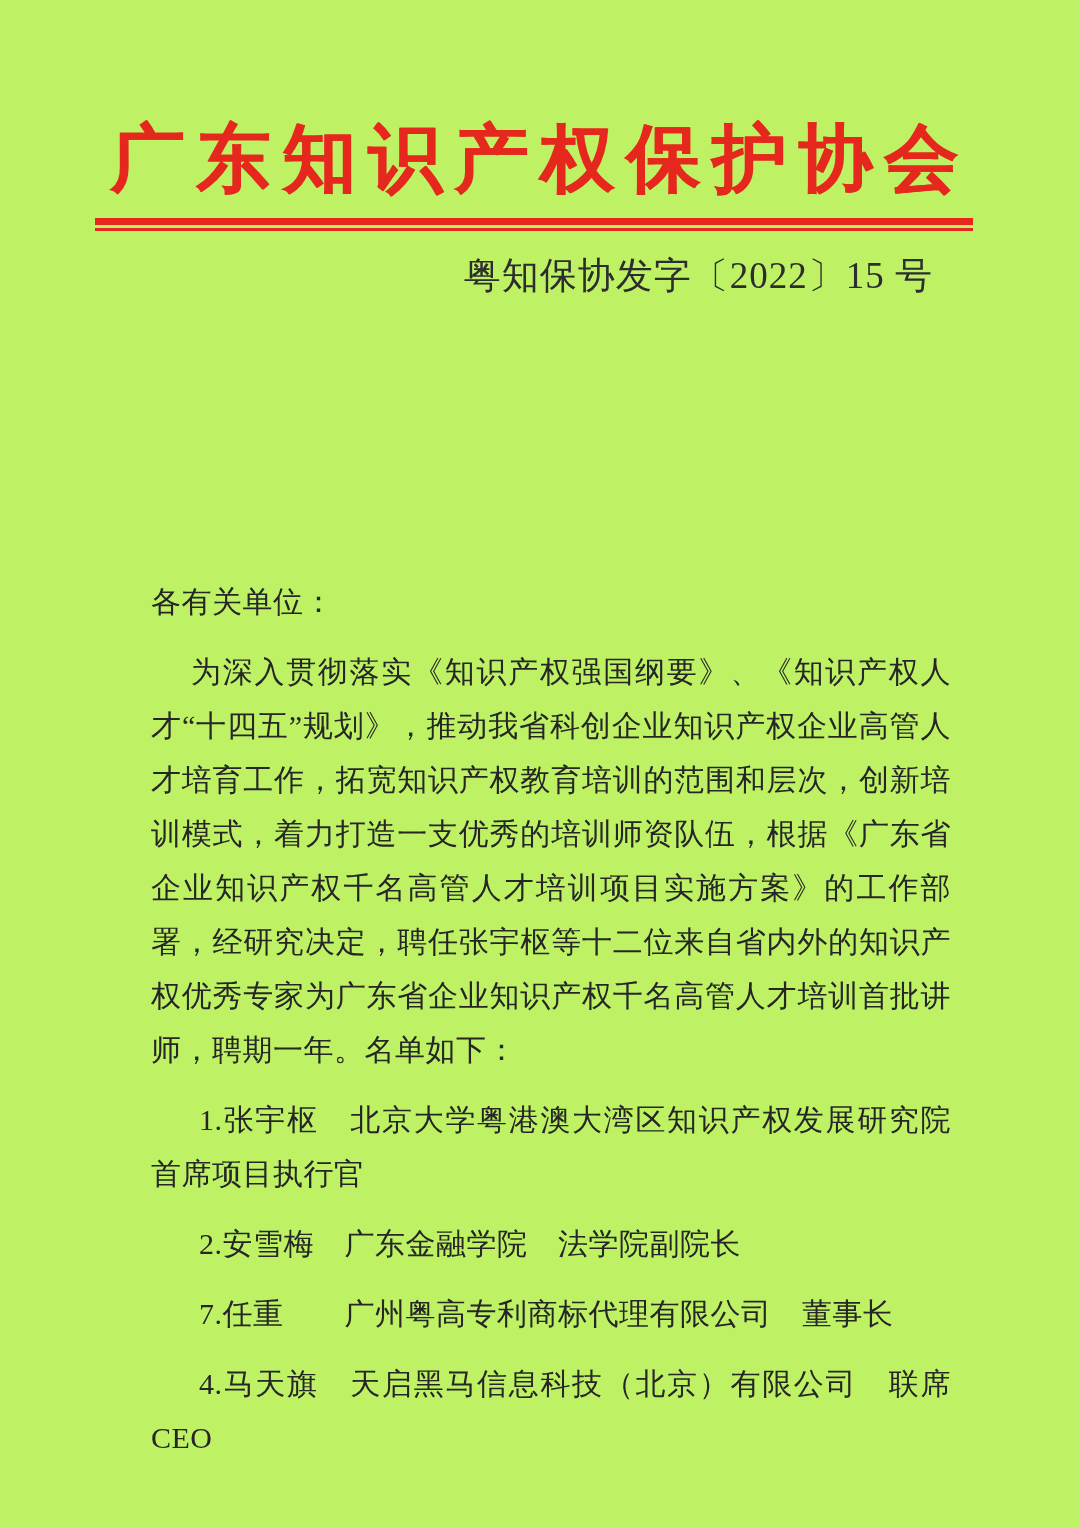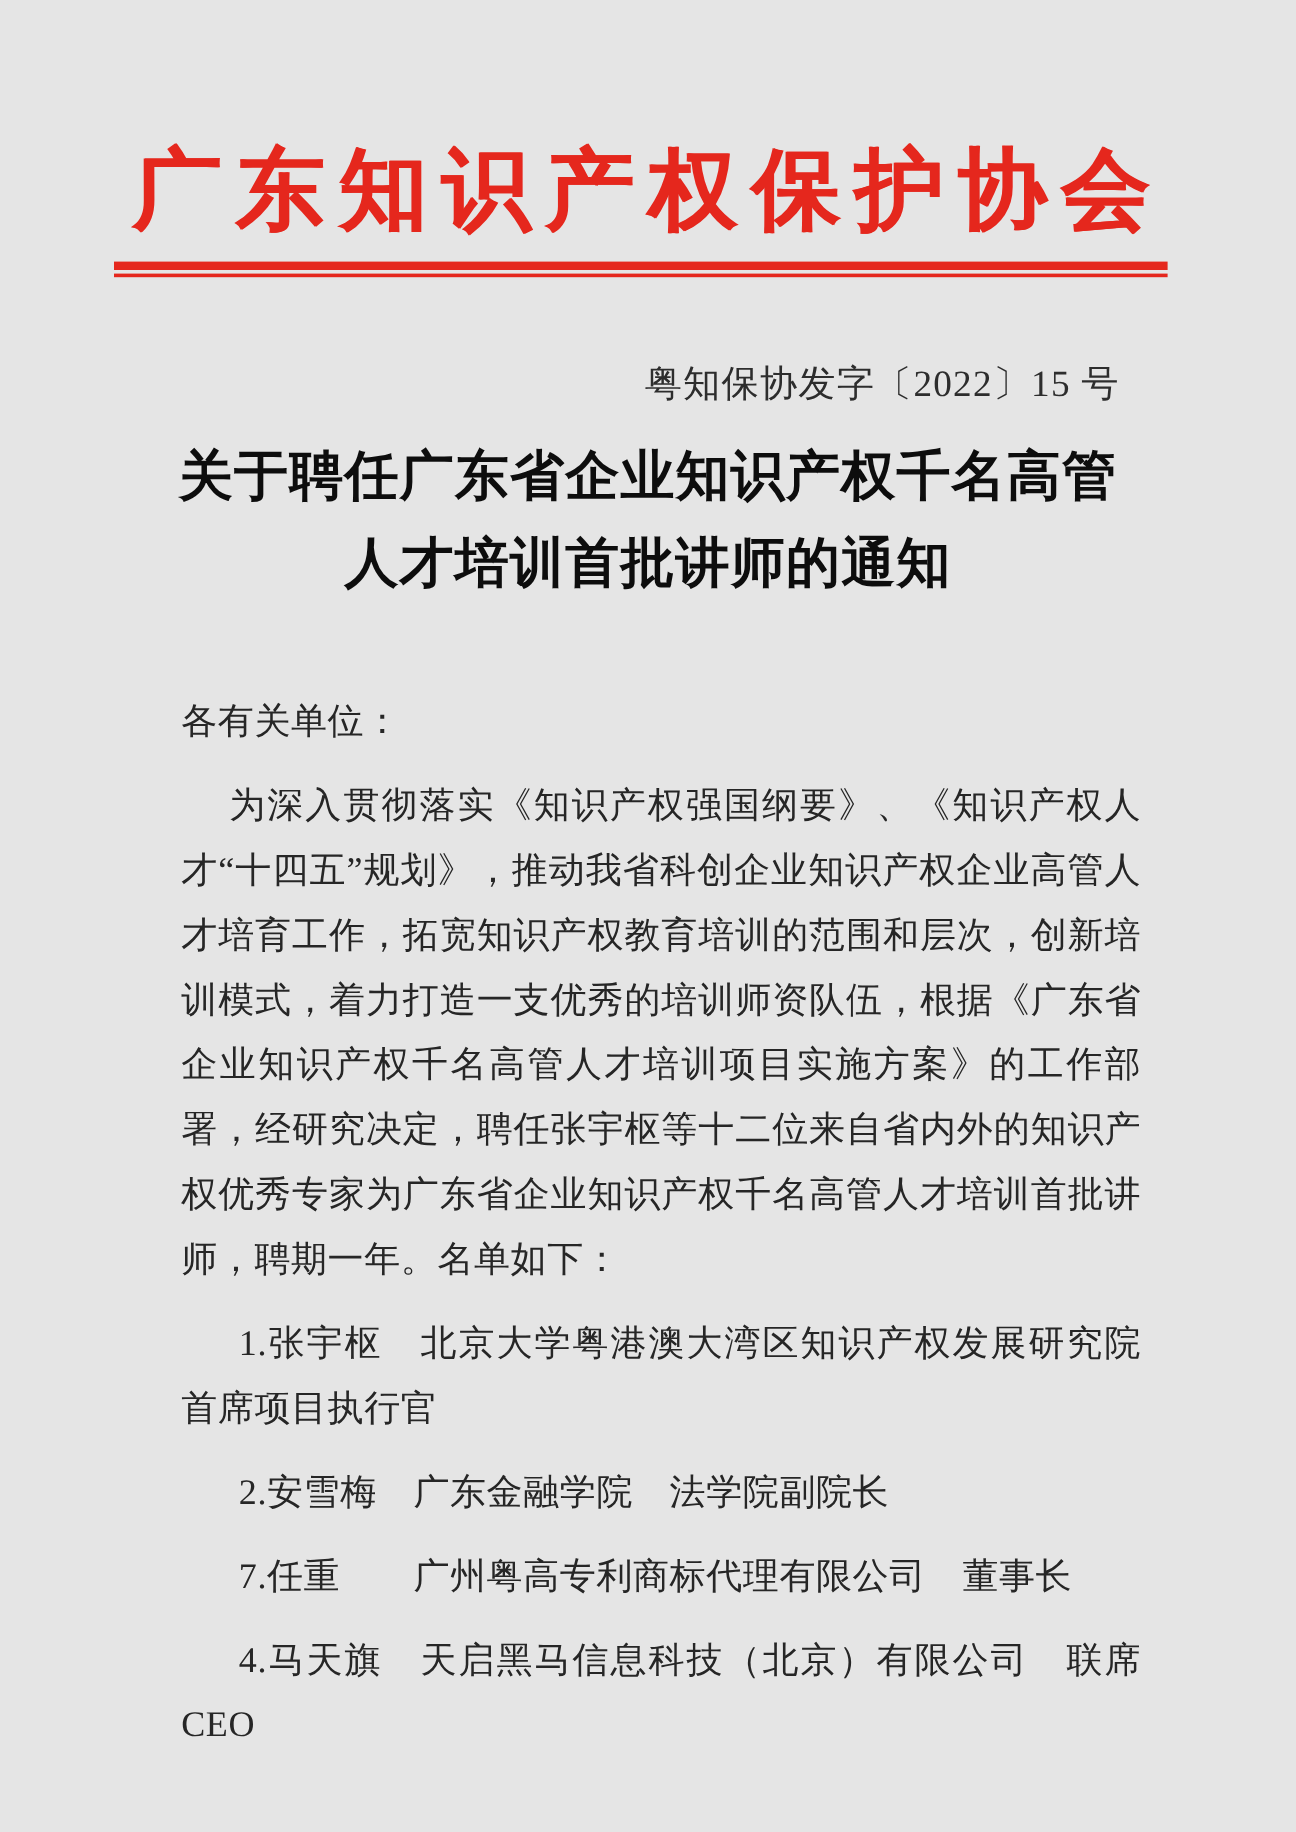--- a/index.html
+++ b/index.html
@@ -2,21 +2,21 @@
 <html><head>
 <meta charset="utf-8">
 <style>
   * { margin: 0; padding: 0; box-sizing: border-box; }
   html, body { background: #ffffff; }
   .page {
     position: relative;
     width: 1080px;
     height: 1527px;
     margin: 0 auto;
-    background: #e5e5e5;
+    background: #bef264;
     overflow: hidden;
     font-family: "Liberation Serif", "DejaVu Serif", serif;
   }
   
   .org-title {
     position: absolute;
     top: 116px;
     left: 0;
     width: 100%;
     text-align: center;
@@ -35,26 +35,25 @@
     left: 95px;
     width: 878px;
   }
   .rule-thick { height: 7px; background: #e5271d; }
   .rule-thin  { height: 3px; background: #e5271d; margin-top: 3px; }
   
   .doc-number {
     position: absolute;
     top: 257px;
     right: 147px;
-    font-size: 31px;
+    font-size: 37px;
     line-height: 38px;
     color: #2d2d2d;
     letter-spacing: 1px;
     white-space: nowrap;
-    margin-top: 44px;
   }
   
   .notice-title {
     position: absolute;
     top: 361px;
     left: 0;
     width: 100%;
     text-align: center;
     font-weight: 700;
     font-size: 45px;
@@ -86,24 +85,20 @@
 
   <h1 class="org-title">广东知识产权保护协会</h1>
 
   <div class="red-rule">
     <div class="rule-thick"></div>
     <div class="rule-thin"></div>
   </div>
 
   <div class="doc-number">粤知保协发字〔2022〕15 号</div>
 
-  <div class="notice-title">
-    <div>关于聘任广东省企业知识产权千名高管</div>
-    <div>人才培训首批讲师的通知</div>
-  </div>
 
   <div class="doc-body">
     <p>各有关单位：</p>
     <p class="indent-para">为深入贯彻落实《知识产权强国纲要》、《知识产权人才“十四五”规划》，推动我省科创企业知识产权企业高管人才培育工作，拓宽知识产权教育培训的范围和层次，创新培训模式，着力打造一支优秀的培训师资队伍，根据《广东省企业知识产权千名高管人才培训项目实施方案》的工作部署，经研究决定，聘任张宇枢等十二位来自省内外的知识产权优秀专家为广东省企业知识产权千名高管人才培训首批讲师，聘期一年。名单如下：</p>
     <p class="indent-item">1.张宇枢　北京大学粤港澳大湾区知识产权发展研究院　首席项目执行官</p>
     <p class="indent-item">2.安雪梅　广东金融学院　法学院副院长</p>
     <p class="indent-item">7.任重　　广州粤高专利商标代理有限公司　董事长</p>
     <p class="indent-item">4.马天旗　天启黑马信息科技（北京）有限公司　联席 CEO</p>
   </div>
 

